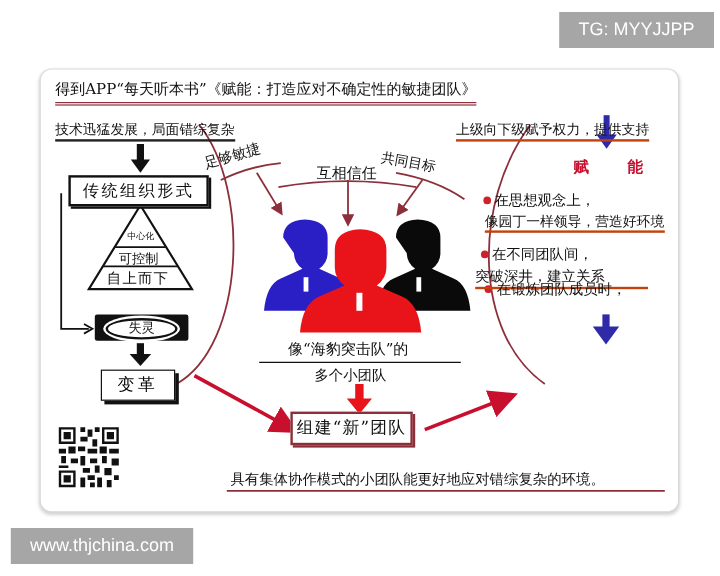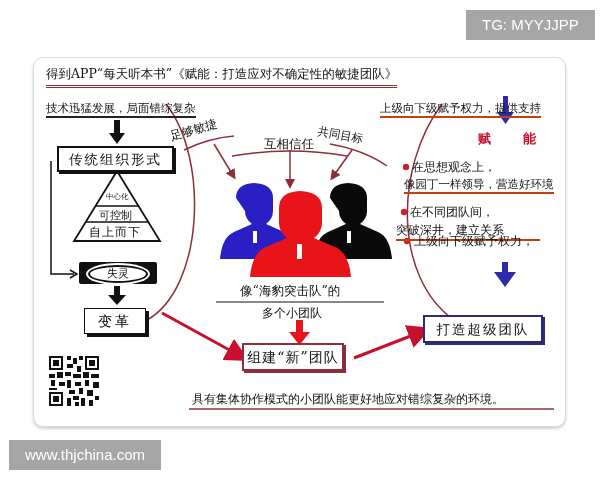--- a/index.html
+++ b/index.html
@@ -116,23 +116,22 @@
   <div class="box" style="left:208px; top:285px; width:98px; height:24px; line-height:24px; font-size:14px; border:2px solid #8c2f3a; box-shadow:2px 2px 0 #8c2f3a; letter-spacing:1px;">组建“新”团队</div>
 
   <div class="t uline-blue" style="left:346px; top:43px; font-size:11.5px;">上级向下级赋予权力，提供支持</div>
   <div class="t" style="left:444px; top:72px; font-size:13px; color:#c8102e; font-weight:bold;">赋</div>
   <div class="t" style="left:489px; top:72px; font-size:13px; color:#c8102e; font-weight:bold;">能</div>
 
   <div class="t" style="left:378px; top:101px; font-size:12px;">在思想观念上，</div>
   <div class="t uline-blue" style="left:370px; top:119px; font-size:11.5px;">像园丁一样领导，营造好环境</div>
   <div class="t uline-blue" style="left:362px; top:164px; font-size:12px; padding-right:36px;">突破深井，建立关系</div>
   <div class="t" style="left:376px; top:146px; font-size:12px;">在不同团队间，</div>
-  <div class="t" style="left:380px; top:175px; font-size:12px;">上级向下级赋予权力，</div>
+  <div class="t" style="left:380px; top:175px; font-size:12px;">在锻炼团队成员时，</div>
 
-  <div class="box" style="left:389px; top:257px; width:116px; height:24px; line-height:24px; font-size:13.5px; border:2px solid #2e2a7a; box-shadow:2px 2px 0 #2e2a7a; letter-spacing:2px;">打造超级团队</div>
 
   <svg class="qr" viewBox="0 0 25 25" style="left:15px; top:298px; width:50px; height:50px;">
     <rect x="0" y="0" width="25" height="25" fill="#fff"></rect>
     <path fill="#111" d="M0 0h7v7H0z M1 1v5h5V1z M2 2h3v3H2z M18 0h7v7h-7z M19 1v5h5V1z M20 2h3v3h-3z M0 18h7v7H0z M1 19v5h5v-5z M2 20h3v3H2z
       M9 0h2v2H9z M12 1h2v3h-2z M15 0h2v2h-2z M9 4h3v2H9z M14 5h2v3h-2z M8 8h3v2H8z M12 9h4v2h-4z M17 8h3v3h-3z M21 9h4v2h-4z
       M0 9h3v2H0z M4 8h3v3H4z M1 12h2v3H1z M5 13h3v2H5z M9 12h2v4H9z M13 13h3v2h-3z M18 12h2v3h-2z M22 13h3v3h-3z
       M0 16h4v1H0z M10 17h3v2h-3z M15 16h2v3h-2z M19 17h3v3h-3z M9 21h2v4H9z M12 20h3v2h-3z M16 21h2v4h-2z M20 22h2v3h-2z M23 20h2v2h-2z M13 23h2v2h-2z"></path>
   </svg>
 
   <div class="t" style="left:158px; top:333px; font-size:12px;text-align:center;">具有集体协作模式的小团队能更好地应对错综复杂的环境。</div>

